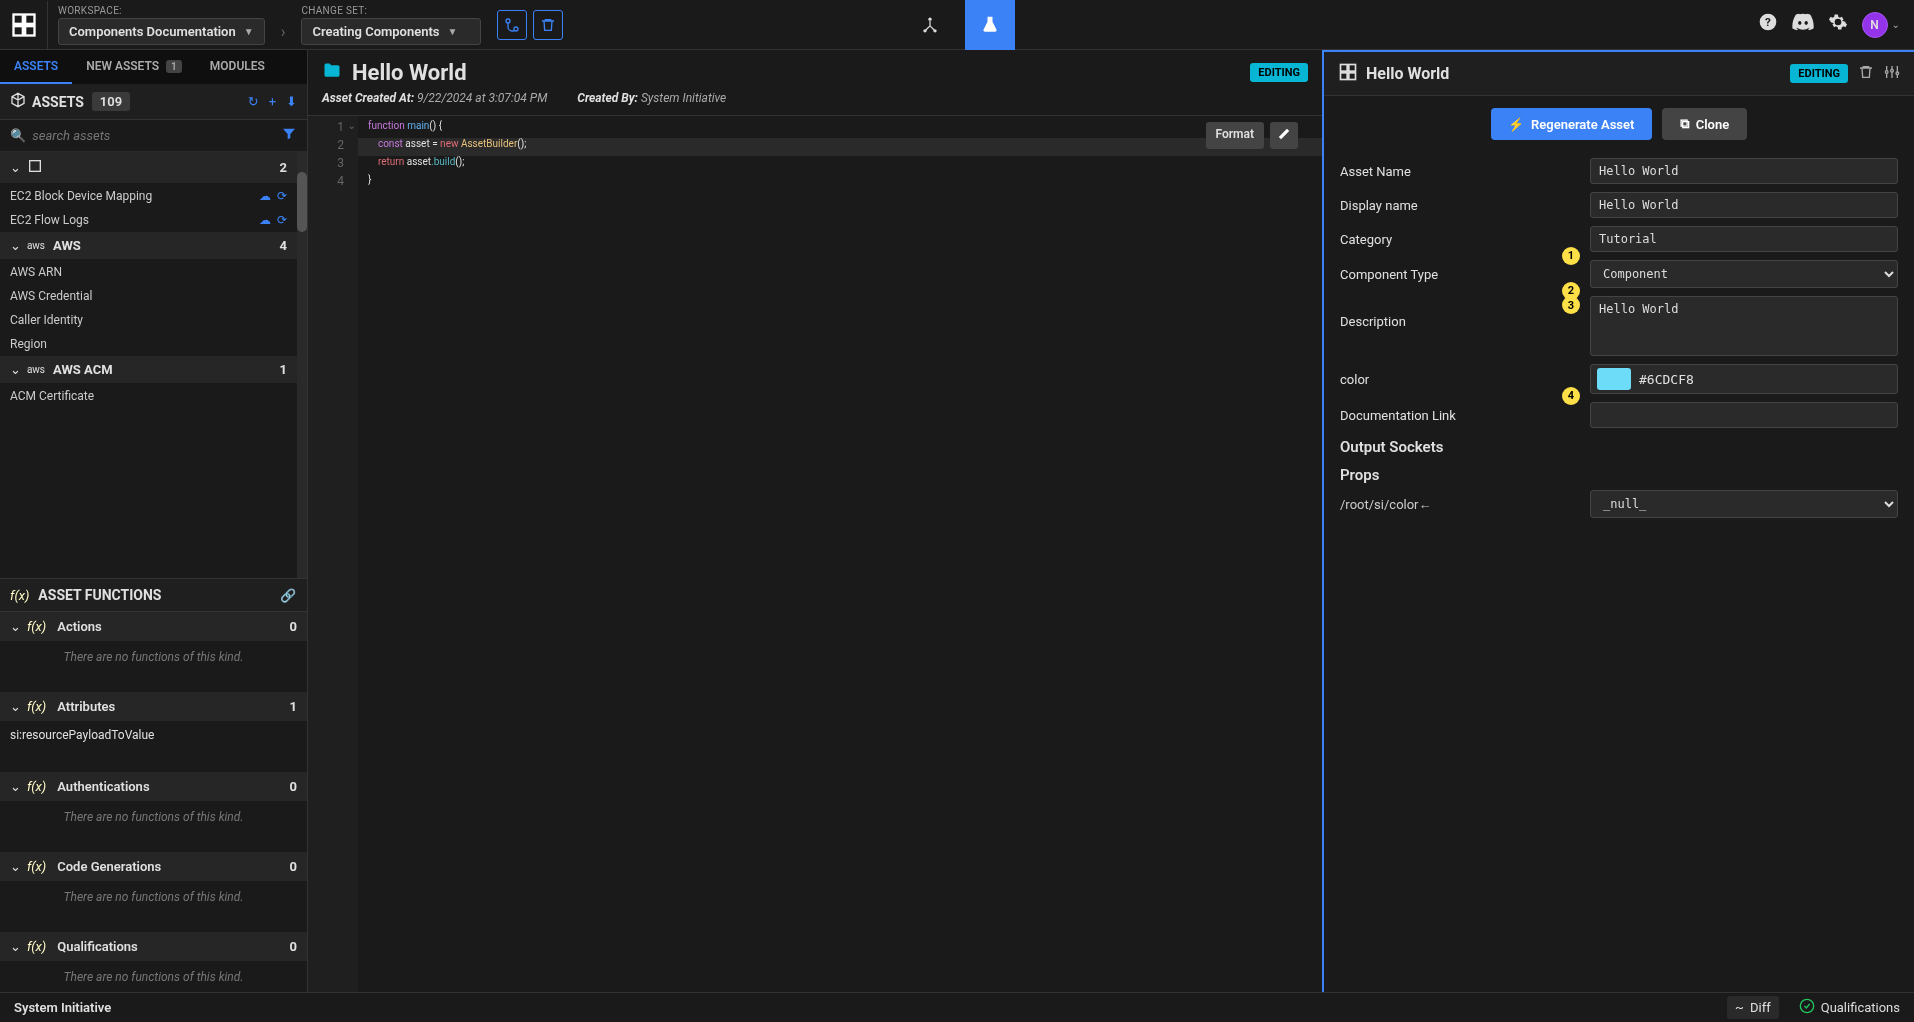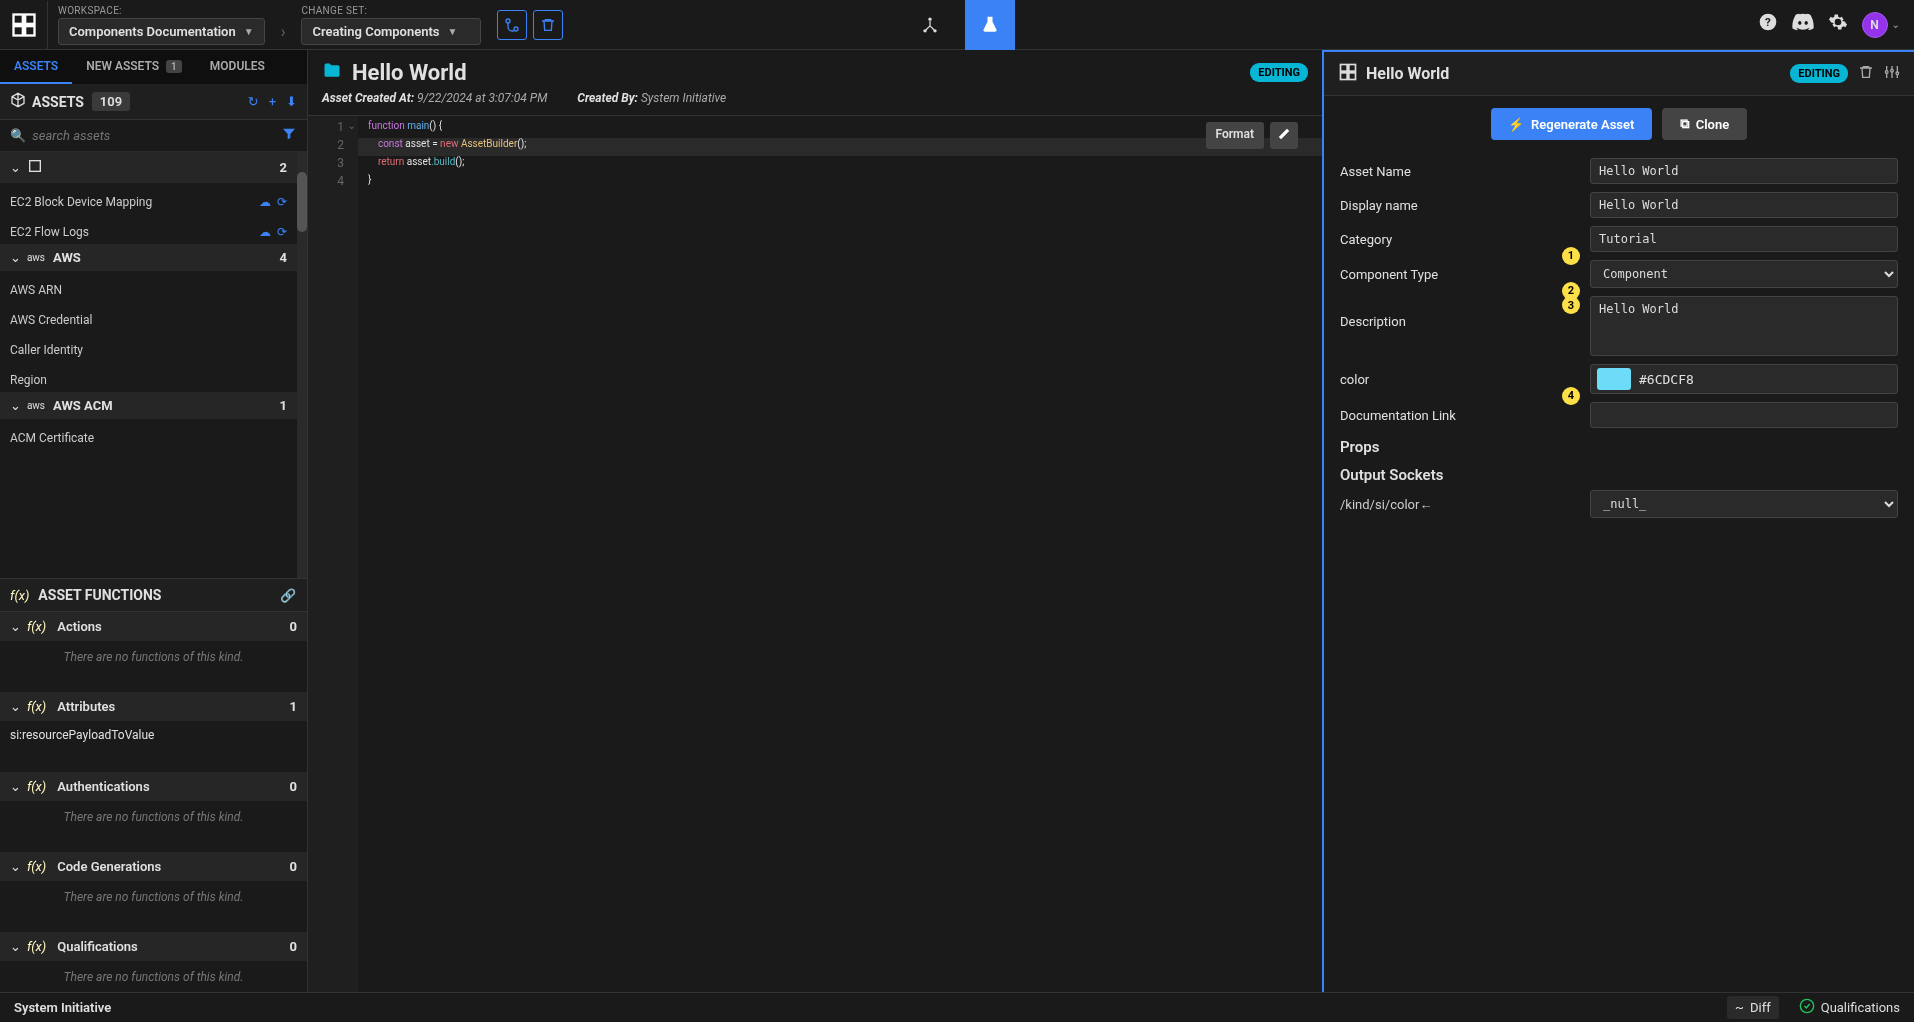--- a/index.html
+++ b/index.html
@@ -30,35 +30,35 @@
 .assets-hdr .title{font-weight:700;font-size:14px;margin-left:6px;}
 .assets-hdr .count{background:#3a3a3a;padding:2px 8px;border-radius:3px;margin-left:8px;font-weight:600;}
 .assets-hdr .actions{margin-left:auto;display:flex;gap:10px;color:#3b82f6;}
 .search-row{display:flex;align-items:center;padding:6px 10px;border-bottom:1px solid #2a2a2a;}
 .search-row input{flex:1;background:transparent;border:none;color:#ccc;font-style:italic;font-size:13px;outline:none;}
 .search-row .filter{color:#3b82f6;}
 .tree{flex:1;overflow-y:auto;}
 .tree-group{display:flex;align-items:center;padding:6px 10px;background:#262626;border-bottom:1px solid #1a1a1a;cursor:pointer;}
 .tree-group .name{font-weight:700;margin-left:8px;}
 .tree-group .cnt{margin-left:auto;font-weight:700;}
-.tree-item{display:flex;align-items:center;padding:5px 10px;font-size:12px;color:#ccc;cursor:pointer;margin-top:6px;}
+.tree-item{display:flex;align-items:center;padding:5px 10px;font-size:12px;color:#ccc;cursor:pointer;}
 .tree-item .icons{margin-left:auto;display:flex;gap:6px;color:#3b82f6;}
 .asset-fn-hdr{display:flex;align-items:center;padding:8px 10px;background:#1f1f1f;border-top:1px solid #333;border-bottom:1px solid #333;}
 .asset-fn-hdr .title{font-weight:700;font-size:14px;margin-left:6px;}
 .asset-fn-hdr .link{margin-left:auto;color:#3b82f6;}
 .fn-group{display:flex;align-items:center;padding:7px 10px;background:#262626;border-bottom:1px solid #1a1a1a;}
 .fn-group .name{font-weight:600;margin-left:8px;}
 .fn-group .cnt{margin-left:auto;font-weight:700;}
 .fn-empty{padding:8px 10px;font-style:italic;color:#777;font-size:12px;text-align:center;}
 .fn-item{padding:6px 10px;font-size:12px;}
 .center{flex:1;background:#1a1a1a;display:flex;flex-direction:column;border-right:2px solid #3b82f6;}
 .center-hdr{padding:10px 14px;border-bottom:1px solid #333;}
 .center-title{display:flex;align-items:center;gap:10px;}
 .center-title h1{font-size:22px;font-weight:700;}
-.editing-badge{margin-left:auto;background:#06b6d4;color:#000;padding:3px 8px;border-radius:9px;font-size:11px;font-weight:700;}
+.editing-badge{margin-left:auto;background:#06b6d4;color:#000;padding:3px 8px;border-radius:3px;font-size:11px;font-weight:700;}
 .center-meta{display:flex;gap:30px;margin-top:6px;font-size:12px;}
 .center-meta .lbl{font-weight:700;font-style:italic;}
 .center-meta .val{color:#aaa;font-style:italic;}
 .editor-wrap{flex:1;display:flex;position:relative;}
 .gutter{width:50px;background:#1f1f1f;padding-top:4px;text-align:right;color:#666;font-family:Menlo,monospace;font-size:12px;}
 .gutter div{padding-right:14px;height:18px;position:relative;}
 .gutter .fold::after{content:'⌄';position:absolute;right:2px;font-size:10px;}
 .code{flex:1;padding-top:4px;font-family:Menlo,monospace;font-size:10px;background:#1a1a1a;}
 .code-line{height:18px;padding-left:10px;white-space:pre;}
 .code-line.hl{background:#2a2a2a;}
@@ -416,24 +416,24 @@
         <div class="lbl"><span>color</span><span class="annot">4</span></div>
         <div class="color-row" style="flex:1;background:#2a2a2a;border:1px solid #444;border-radius:3px;padding:3px 6px;">
           <div class="swatch" style="background:#6CDCF8;"></div>
           <span style="font-family:Menlo,monospace;">#6CDCF8</span>
         </div>
       </div>
       <div class="form-row">
         <div class="lbl">Documentation Link</div>
         <input value="" style="">
       </div>
+      <div class="section-title">Output Sockets</div>
       <div class="section-title">Props</div>
-      <div class="section-title">Output Sockets</div>
-      <div class="form-row">
-        <div class="lbl prop-path">/kind/si/color←</div>
+      <div class="form-row">
+        <div class="lbl prop-path">/root/si/color←</div>
         <select><option>_null_</option></select>
       </div>
     </div>
   </div>
 </div>
 
 <div class="footer">
   <span class="brand">System Initiative</span>
   <div class="footer-right">
     <div class="footer-item" style="background:#2a2a2a;padding:4px 8px;border-radius:3px;">

